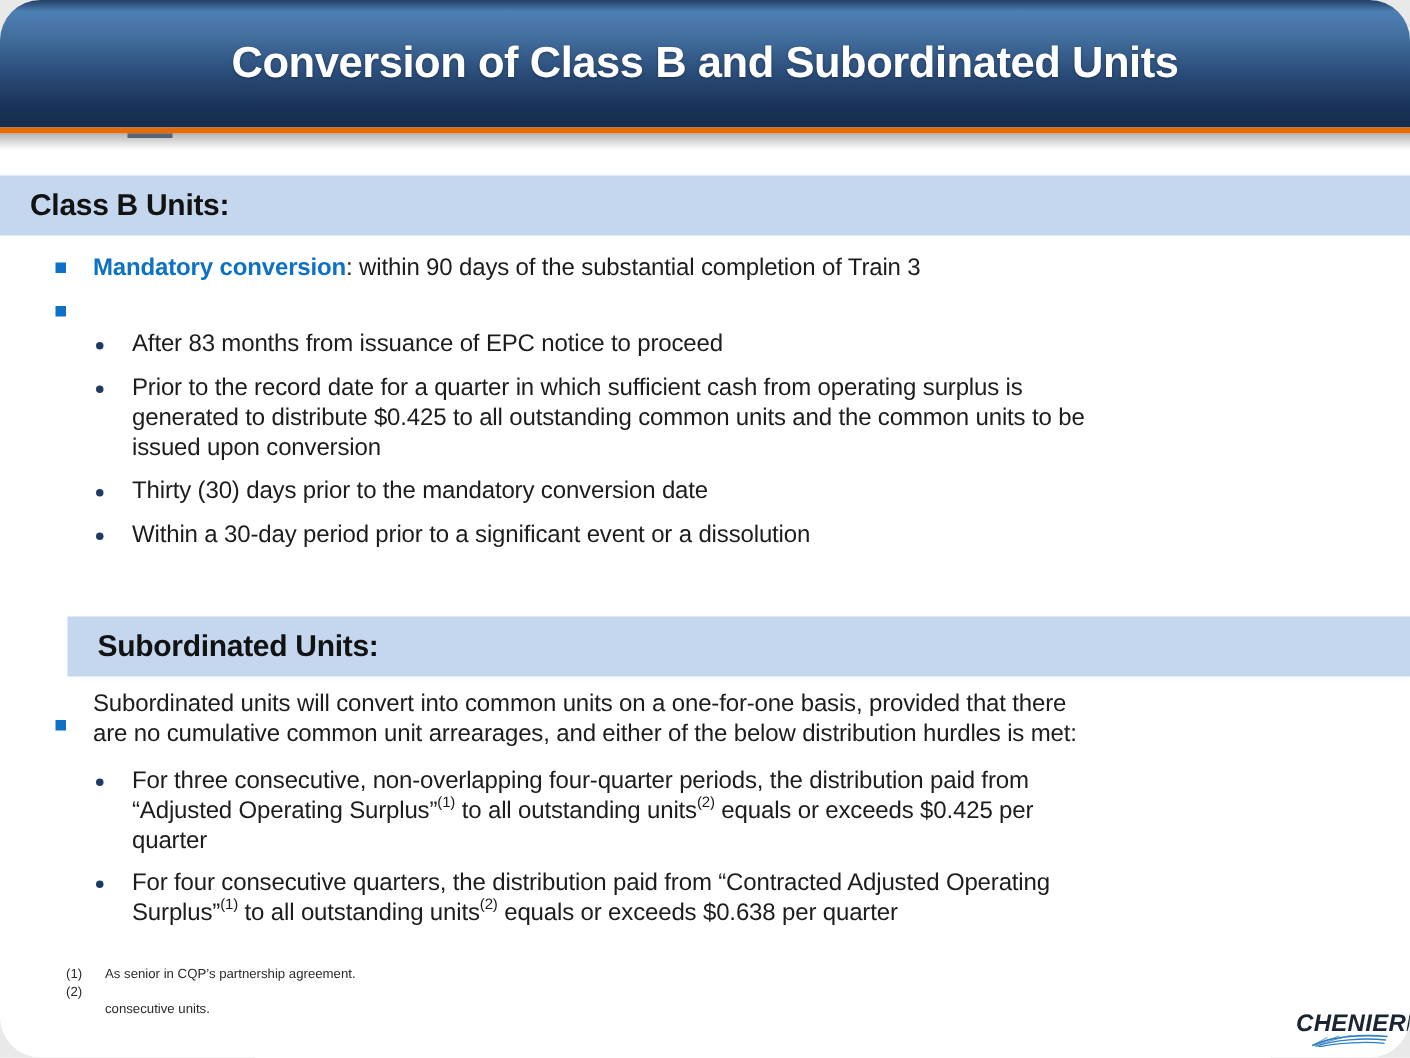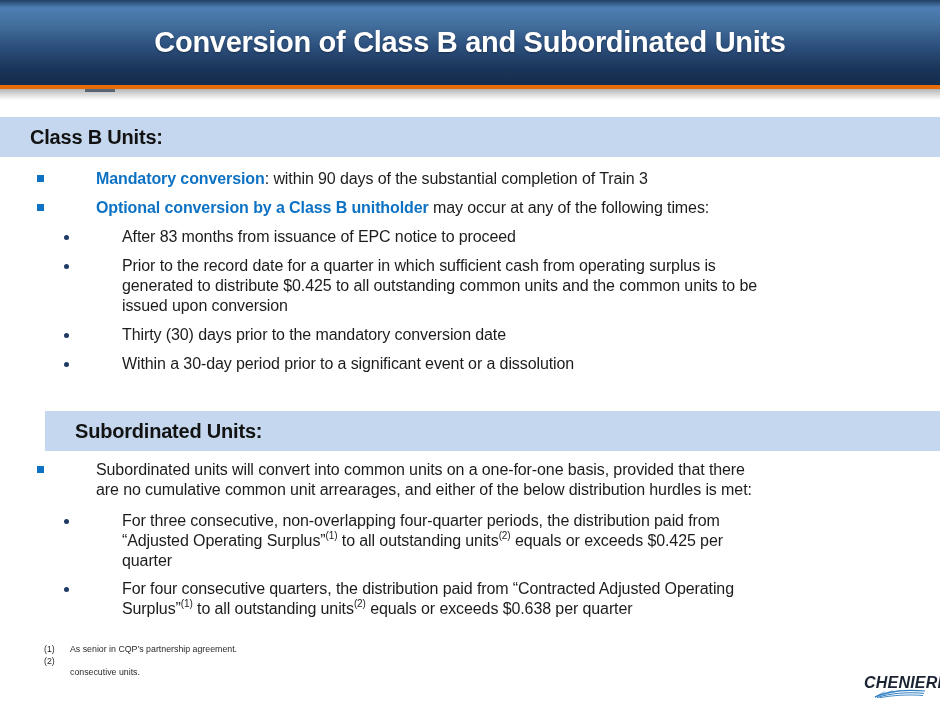--- a/index.html
+++ b/index.html
@@ -1,18 +1,18 @@
 <!DOCTYPE html>
 <html><head>
 <meta charset="utf-8">
 <style>
   html,body{margin:0;padding:0;background:#e9e9e9;}
   .slide{
     position:relative;width:940px;height:705px;background:#ffffff;
-    font-family:"Liberation Sans",sans-serif;overflow:hidden;margin:0 auto;
+    font-family:"Liberation Sans",sans-serif;overflow:hidden;margin:0 auto;border-radius:27px;
   }
   
   .header{
     position:absolute;left:0;top:0;width:940px;height:85px;
     background:linear-gradient(180deg,#223f63 0%,#4d7eb4 9%,#44709f 28%,#2c4f7c 55%,#1a3459 82%,#152c4b 100%);
     border-bottom:4px solid #e66c09;
     box-sizing:content-box;
   }
   .title{
     text-align:center;padding-top:26px;
@@ -20,31 +20,31 @@
     text-shadow:0 1px 2px rgba(0,0,0,0.35);
   }
   .header-notch{position:absolute;left:85px;top:89px;width:30px;height:3px;background:#1a3458;opacity:.85;}
   .header-shadow{
     position:absolute;left:0;top:89px;width:940px;height:11px;
     background:linear-gradient(180deg,rgba(120,120,120,0.55),rgba(255,255,255,0));
   }
   
   .band{
     position:absolute;left:0;width:940px;height:40px;background:#c4d7ee;
-    display:flex;align-items:center;padding-left:30px;box-sizing:border-box;
+    display:flex;align-items:center;padding-left:20px;box-sizing:border-box;
   }
   .band-heading{font-size:20px;font-weight:bold;color:#121212;letter-spacing:-0.2px;}
   .band-classb{top:117px;}
   .band-sub{top:411px;margin-left:45px;}
   
   .content{position:absolute;left:0;width:940px;}
   .content-classb{top:169px;}
   .content-sub{top:460px;}
-  .row{display:flex;margin-bottom:9px;gap:34px;}
-  .row-sub{margin-bottom:11px;}
+  .row{display:flex;margin-bottom:9px;}
+  .row-sub{margin-bottom:11px;align-items:center;}
   .m1{flex:none;width:7px;height:7px;background:#0d72c4;margin:6px 18px 0 37px;}
   .m2{flex:none;width:5px;height:5px;border-radius:50%;background:#1f3a63;margin:8px 19px 0 64px;}
   .txt{font-size:16px;line-height:20px;color:#1c1c1c;letter-spacing:-0.1px;max-width:835px;}
   .line{white-space:nowrap;}
   .lead{color:#0d72c4;font-weight:bold;}
   sup.fnref{font-size:10px;line-height:0;position:relative;top:-1px;}
   
   .footnotes{position:absolute;left:44px;top:644px;width:860px;font-size:8.8px;line-height:11px;color:#2a2a2a;}
   .fn-row{display:flex;margin-bottom:1px;}
   .fn-num{flex:none;width:26px;}
@@ -72,21 +72,20 @@
 
   <div class="content content-classb">
 
     <div class="row">
       <span class="m1"></span>
       <div class="txt"><span class="lead">Mandatory conversion</span><span>: within 90 days of the substantial completion of Train 3</span></div>
     </div>
 
     <div class="row">
       <span class="m1"></span>
-      <div class="txt"><span class="lead">Optional conversion by a Class B unitholder</span><span> may occur at any of the following times:</span></div>
     </div>
 
     <div class="row">
       <span class="m2"></span>
       <div class="txt">After 83 months from issuance of EPC notice to proceed</div>
     </div>
 
     <div class="row">
       <span class="m2"></span>
       <div class="txt">

